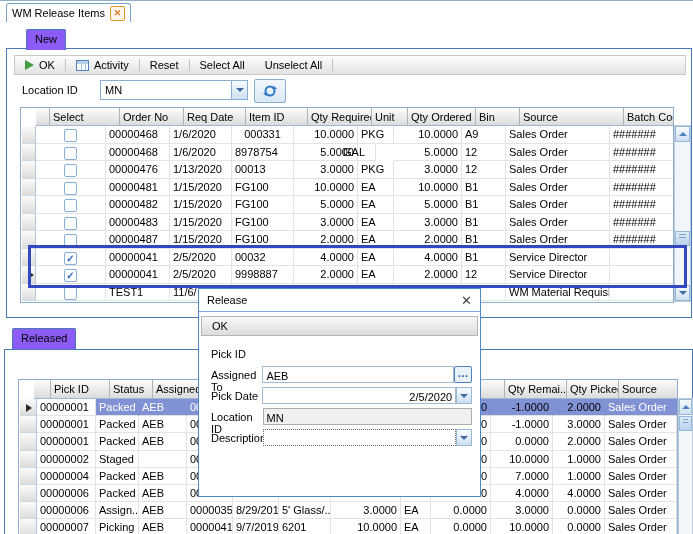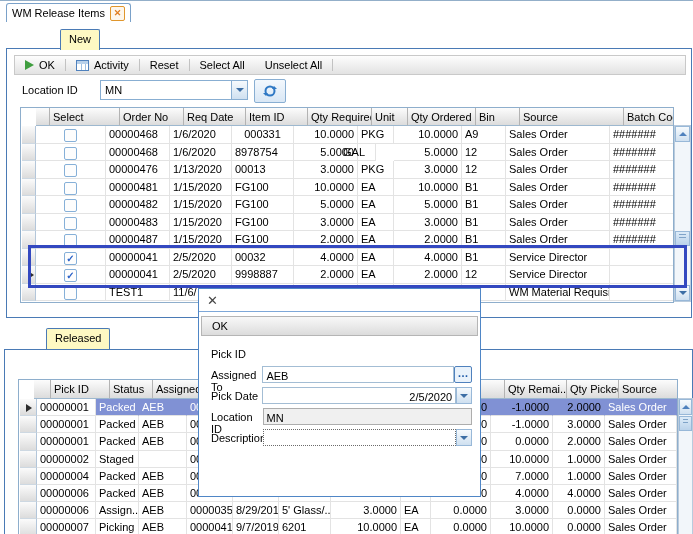--- a/index.html
+++ b/index.html
@@ -6,22 +6,22 @@
   .page{position:relative;width:693px;height:534px;overflow:hidden;background:#fff;
         font-family:"Liberation Sans",sans-serif;font-size:11px;color:#000;}
   
   .tabline{position:absolute;left:0;top:20;width:693px;height:1px;background:#93afc9;}
   .doctab{position:absolute;left:6px;top:3px;height:18px;background:#fff;border:1px solid #7aa1c9;
           border-bottom:none;border-radius:3px 3px 0 0;display:flex;align-items:center;
           padding:0 5px;z-index:4;}
   .doctab-close{width:13px;height:13px;border:1px solid #e0962c;border-radius:2px;background:#fdf6ec;
           color:#e07c1f;font-size:9px;font-weight:bold;text-align:center;line-height:12px;margin-left:5px;}
   
-  .subtab{position:absolute;background:#fef9c3;border:1px solid #4a7ab5;border-bottom:none;
-          border-radius:2px 2px 0 0;z-index:3;padding:3px 8px 0 8px;height:17px;box-sizing:content-box;margin-left:34px;}
+  .subtab{position:absolute;background:#8b5cf6;border:1px solid #4a7ab5;border-bottom:none;
+          border-radius:2px 2px 0 0;z-index:3;padding:3px 8px 0 8px;height:17px;box-sizing:content-box;}
   
   .panel{position:absolute;background:#fff;border:1px solid #4a7ab5;box-sizing:border-box;}
   
   .toolbar{position:absolute;display:flex;align-items:center;background:linear-gradient(#fdfdfd,#e2e2e2);
            border:1px solid #c9c9c9;box-sizing:border-box;}
   .titem{display:flex;align-items:center;gap:5px;padding:0 10px;height:100%;cursor:default;}
   .tdiv{width:1px;height:12px;background:#c2c2c2;}
   .play{width:0;height:0;border-left:9px solid #3f9e3f;border-top:5px solid transparent;border-bottom:5px solid transparent;}
   
   .combo{position:absolute;height:20px;border:1px solid #88aed2;background:#fff;box-sizing:border-box;display:flex;}
@@ -463,20 +463,21 @@
         <span class="chevup"></span>
       </div>
     <div class="sthumb" style="top:17px;">
         <div class="grip"></div>
         <div class="grip"></div>
       </div>
   </div>
 
   <div class="dialog">
     <div class="dtitle">
+      <span class="t">Release</span>
       <span class="dclose"><span>✕</span></span>
     </div>
     <div class="okbar">
       <span>OK</span>
     </div>
     <div class="dfields" id="dlg-fields">
         <div class="frow">
           <div class="flabel">Pick ID</div>
         </div>
         <div class="frow">

